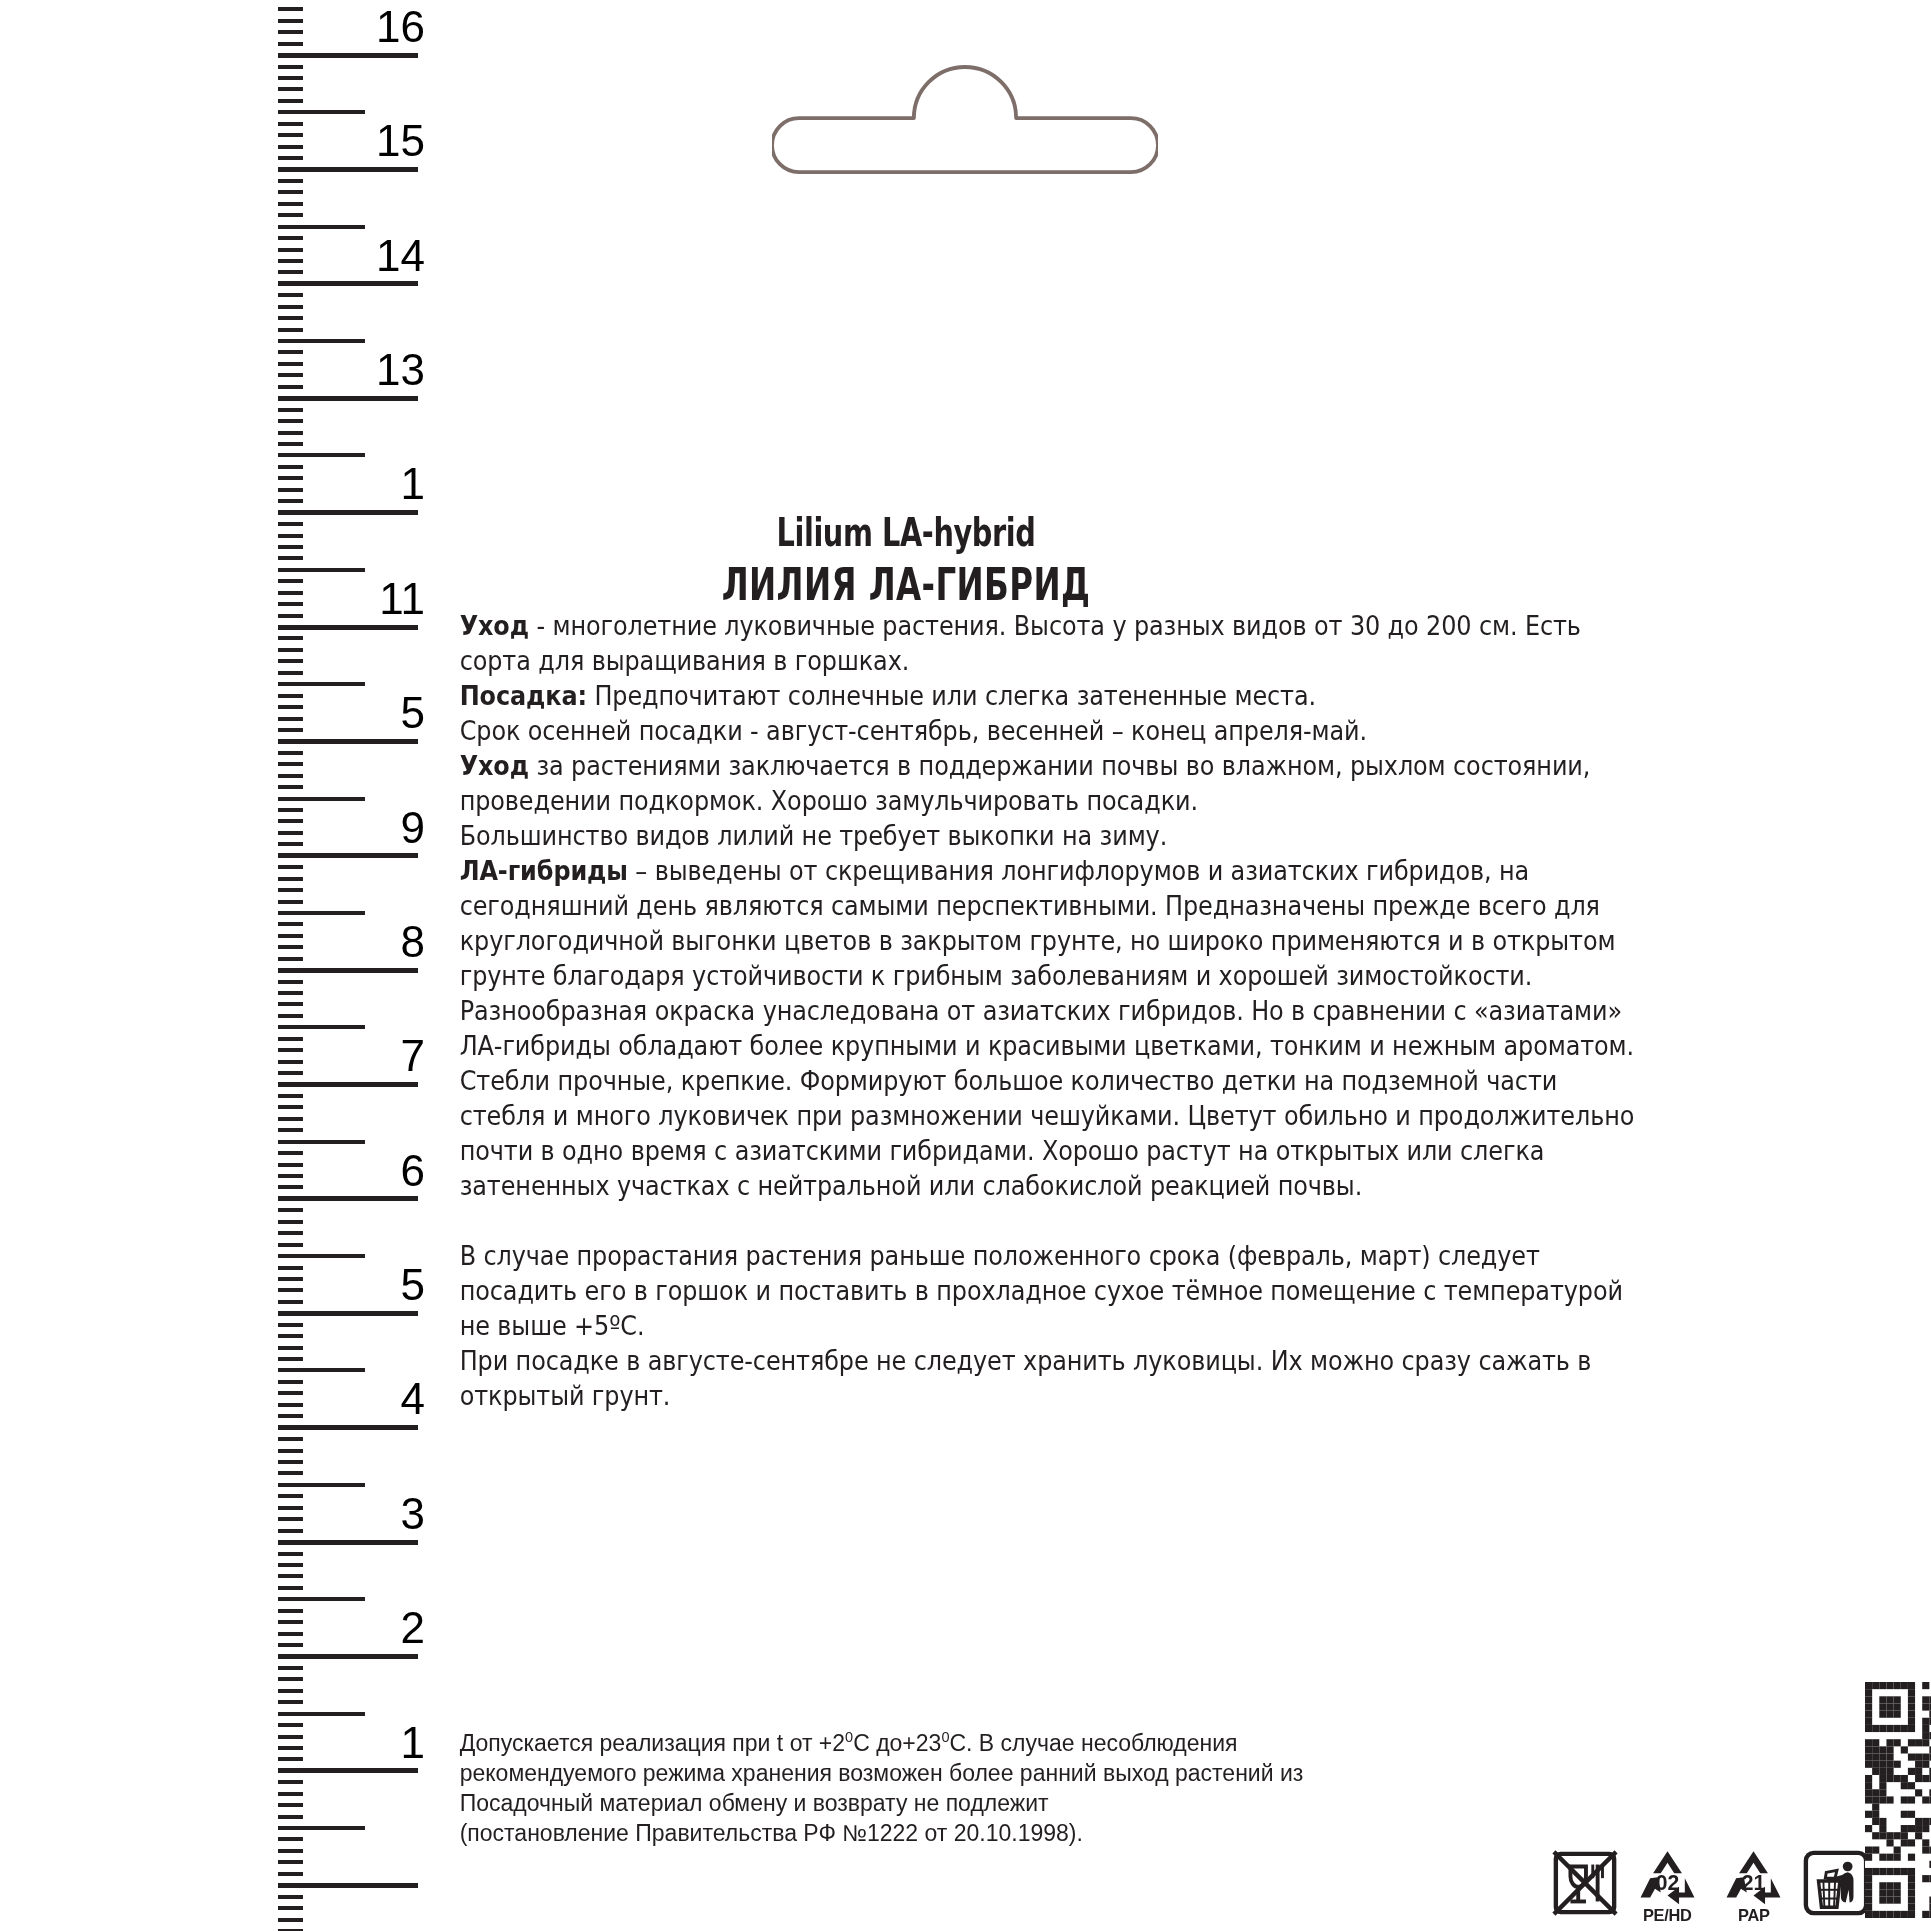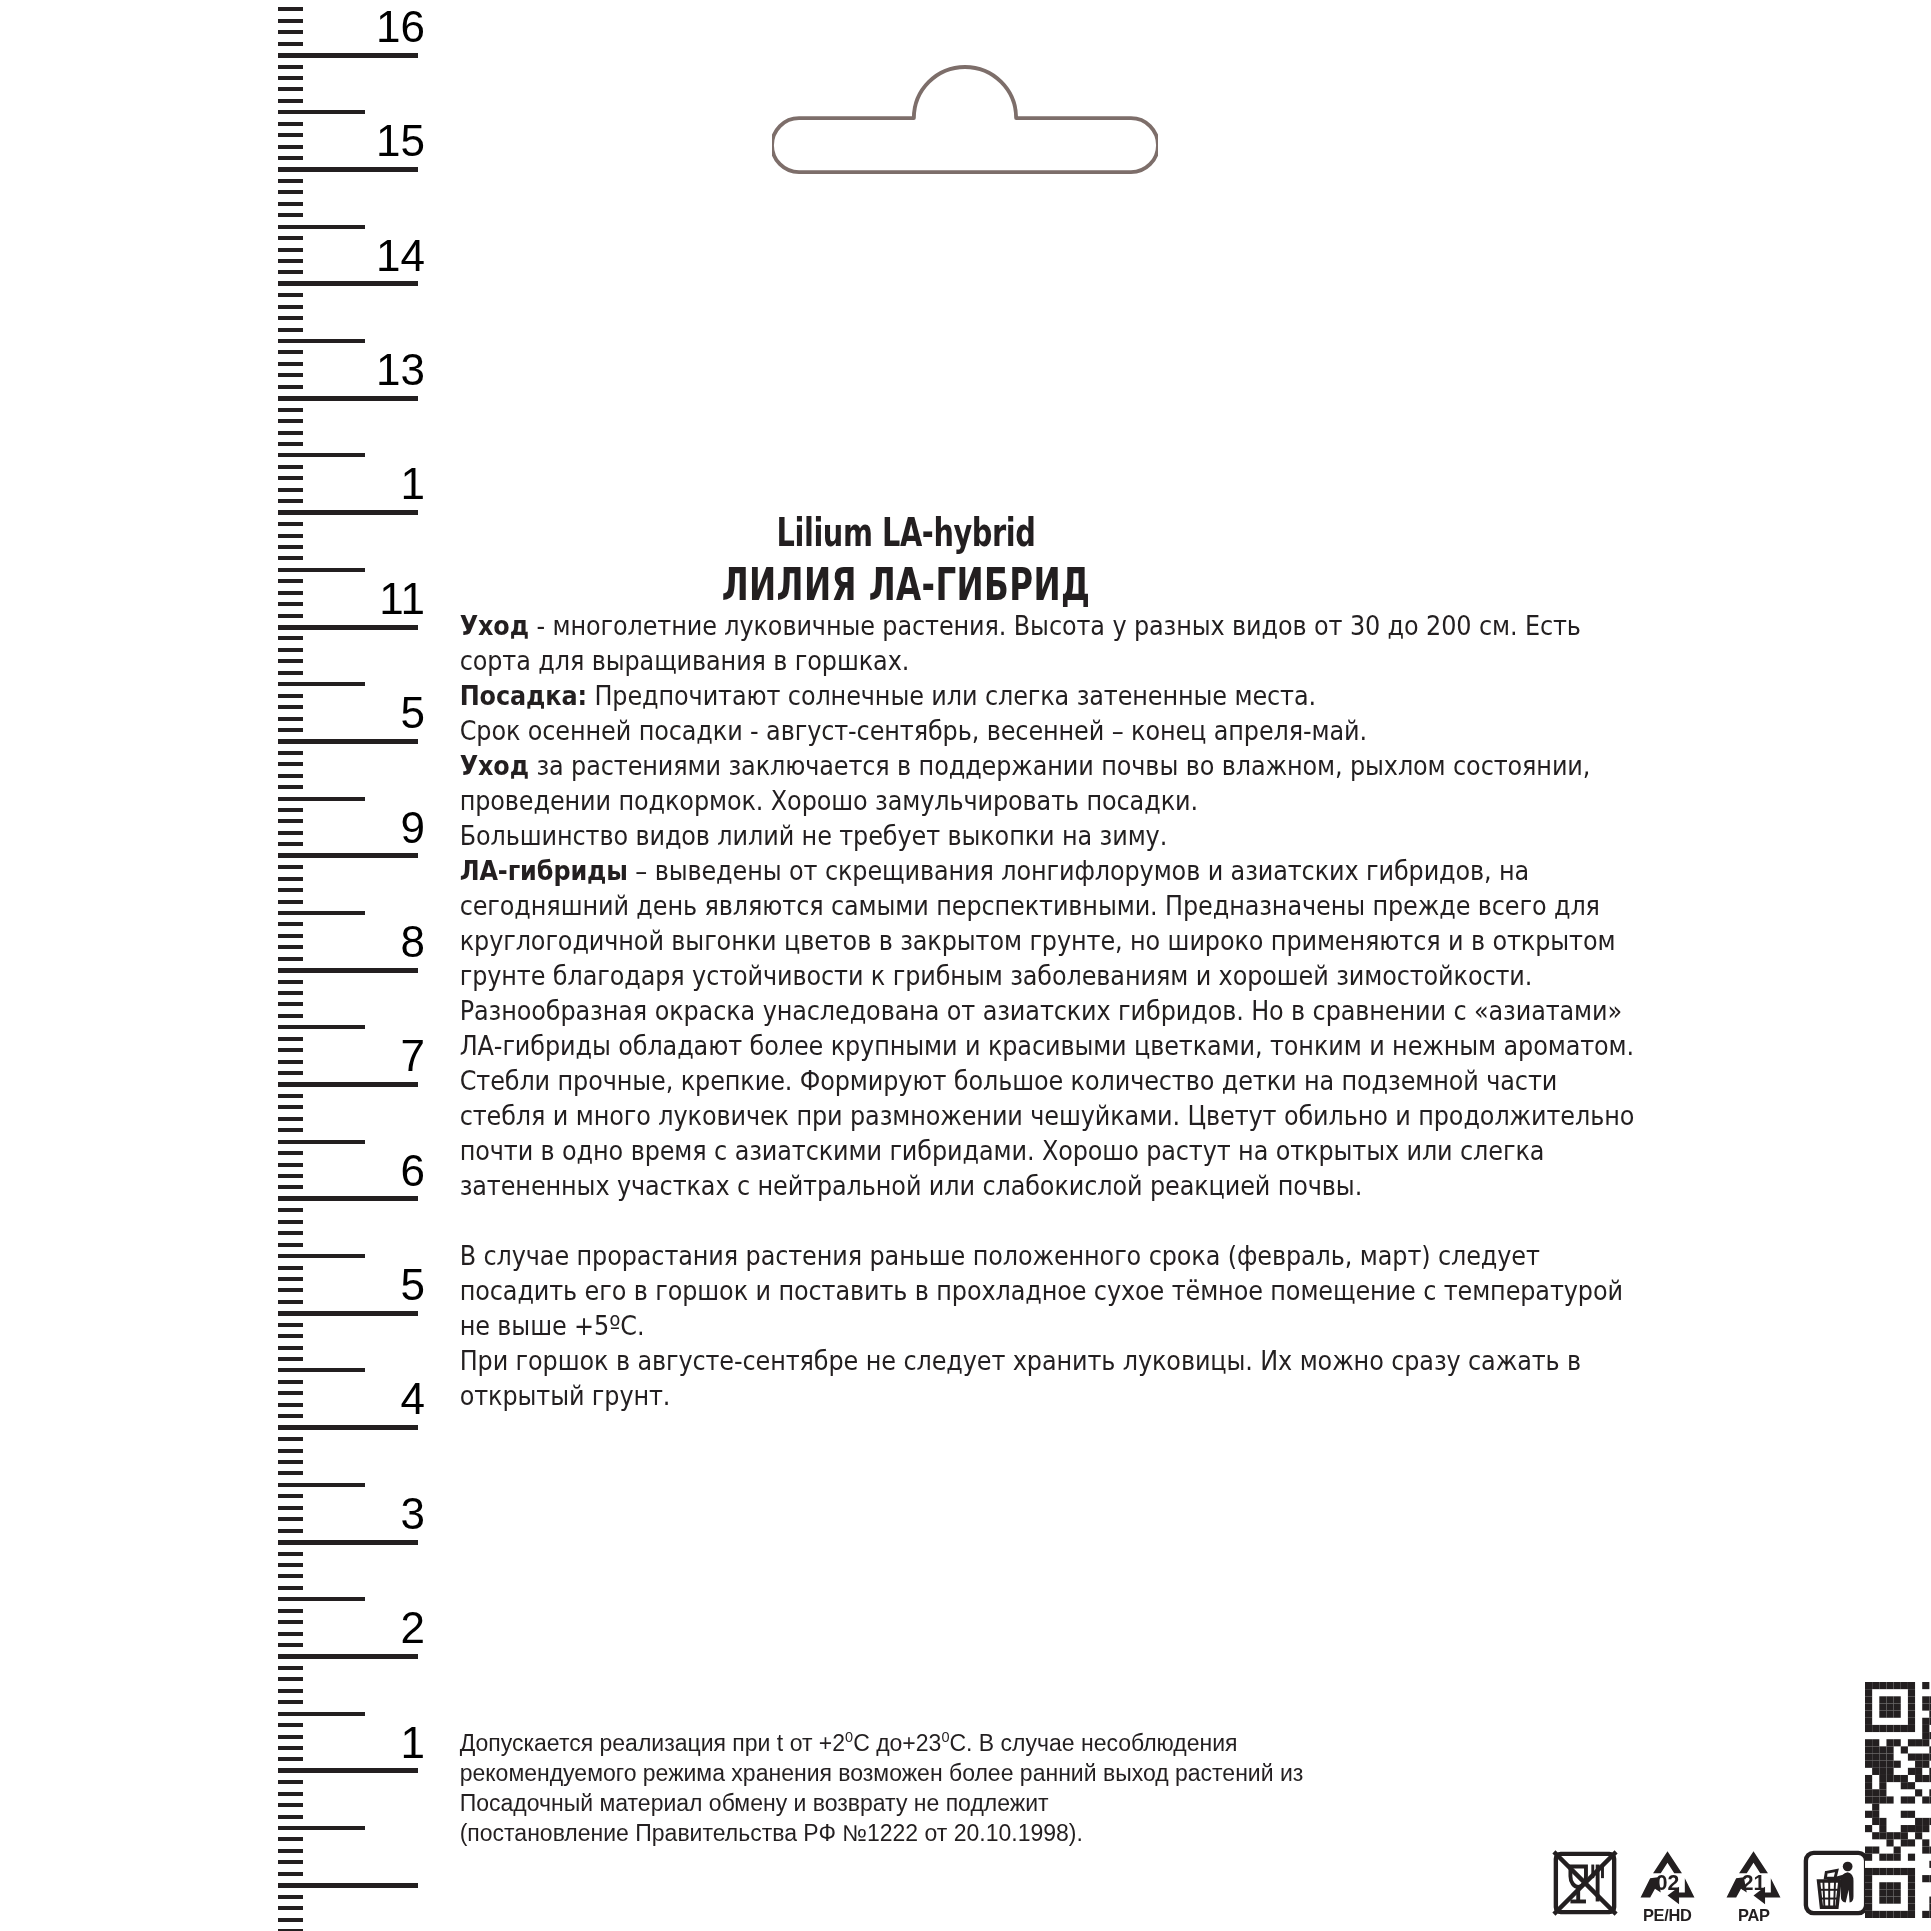--- a/index.html
+++ b/index.html
@@ -286,21 +286,21 @@
 
     <div class="body-text" id="bodyText">
         <p><b>Уход</b> - многолетние луковичные растения. Высота у разных видов от 30 до 200 см. Есть сорта для выращивания в горшках.</p>
         <p><b>Посадка:</b> Предпочитают солнечные или слегка затененные места.</p>
         <p>Срок осенней посадки - август-сентябрь, весенней – конец апреля-май.</p>
         <p><b>Уход</b> за растениями заключается в поддержании почвы во влажном, рыхлом состоянии, проведении подкормок. Хорошо замульчировать посадки.</p>
         <p>Большинство видов лилий не требует выкопки на зиму.</p>
         <p><b>ЛА-гибриды</b> – выведены от скрещивания лонгифлорумов и азиатских гибридов, на сегодняшний день являются самыми перспективными. Предназначены прежде всего для круглогодичной выгонки цветов в закрытом грунте, но широко применяются и в открытом грунте благодаря устойчивости к грибным заболеваниям и хорошей зимостойкости. Разнообразная окраска унаследована   от азиатских гибридов. Но в сравнении с «азиатами» ЛА-гибриды обладают более крупными и красивыми цветками, тонким и нежным ароматом. Стебли прочные, крепкие. Формируют большое количество детки на подземной части стебля и много луковичек при размножении чешуйками. Цветут обильно и продолжительно почти в одно время с азиатскими гибридами. Хорошо растут на открытых или слегка затененных участках с нейтральной или слабокислой реакцией почвы.</p>
         <div class="gap"></div>
         <p>В случае прорастания растения раньше положенного срока (февраль, март) следует посадить его в горшок и поставить в прохладное сухое тёмное помещение с температурой не выше +5ºС.</p>
-        <p>При горшок в августе-сентябре не следует хранить луковицы. Их можно сразу сажать в открытый грунт.</p>
+        <p>При посадке в августе-сентябре не следует хранить луковицы. Их можно сразу сажать в открытый грунт.</p>
       </div>
 
     <div class="footer">
       <p>
         <span>Допускается реализация при t от +2</span><sup>0</sup><span>С до+23</span><sup>0</sup><span>С. В случае несоблюдения</span>
       </p>
       <p>рекомендуемого режима хранения возможен более ранний выход растений из</p>
       <p>Посадочный материал обмену и возврату не подлежит</p>
       <p>(постановление Правительства РФ №1222 от 20.10.1998).</p>
     </div>

